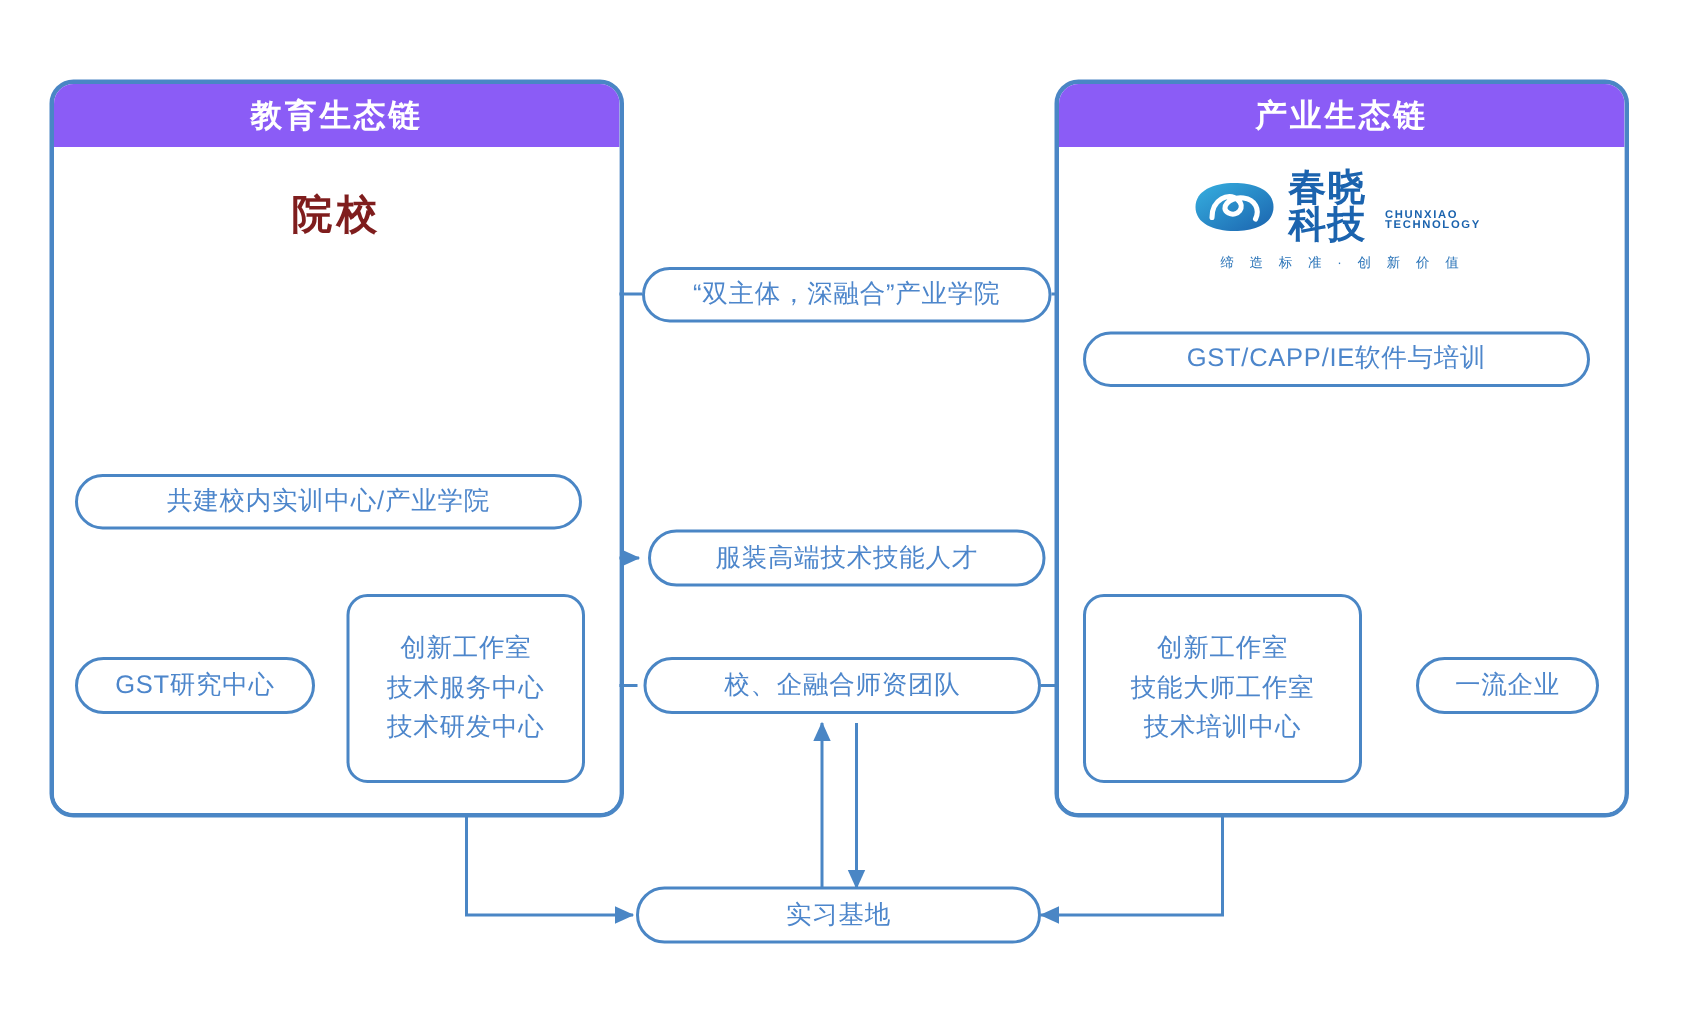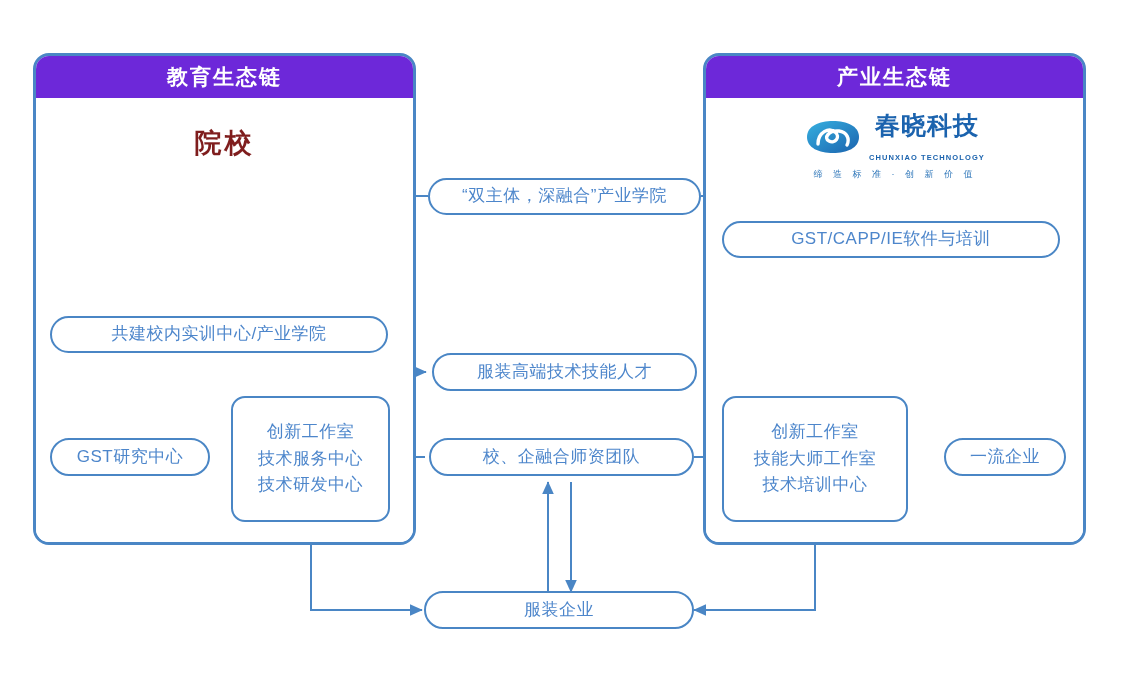--- a/index.html
+++ b/index.html
@@ -30,21 +30,21 @@
   .panel {
     position: absolute;
     border: 3px solid #4a86c5;
     border-radius: 16px;
     background: transparent;
     box-sizing: border-box;
     overflow: hidden;
   }
   .panel-header {
     height: 42px;
-    background: #6d28d9;
+    background: #8b5cf6;
     color: #ffffff;
     font-size: 21px;
     font-weight: bold;
     display: flex;
     align-items: center;
     justify-content: center;
     letter-spacing: 2px;
     box-sizing: border-box;
   }
   .panel-body {
@@ -89,21 +89,20 @@
     align-items: center;
     z-index: 6;
   }
   .logo-top {
     display: flex;
     align-items: center;
     gap: 8px;
   }
   .logo-text-col {
     display: flex;
-    flex-direction: column;
     align-items: center;
     line-height: 1;
   }
   .logo-cn {
     font-size: 25px;
     font-weight: bold;
     color: #1b63ae;
     letter-spacing: 1px;
   }
   .logo-en {
@@ -233,16 +232,16 @@
     <span class="line">创新工作室</span>
     <span class="line">技能大师工作室</span>
     <span class="line">技术培训中心</span>
   </div>
 
   <div class="node pill" style="left:944px; top:438px; width:122px; height:38px;">
     <span class="line">一流企业</span>
   </div>
 
   <div class="node pill" style="left:424px; top:591px; width:270px; height:38px;">
-    <span class="line">服装企业</span>
+    <span class="line">实习基地</span>
   </div>
 
 </div>
 
 </body></html>

